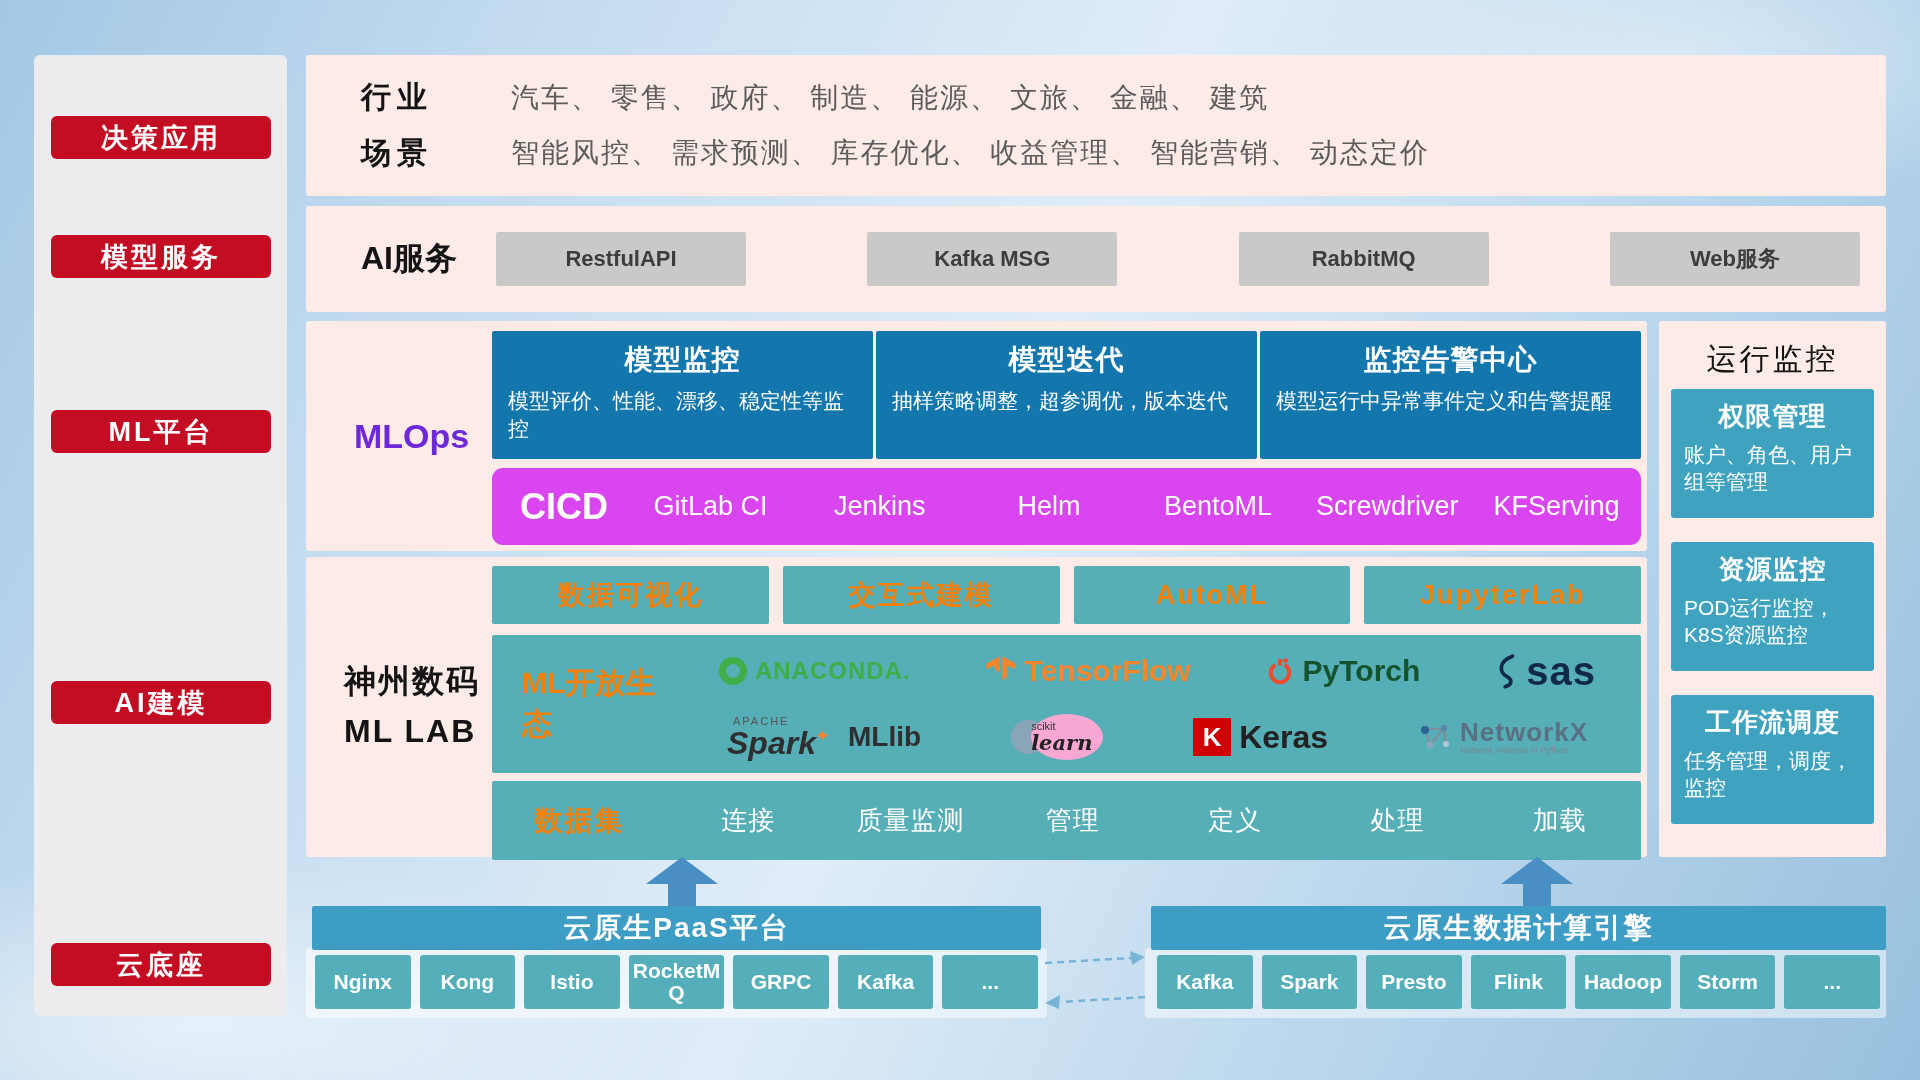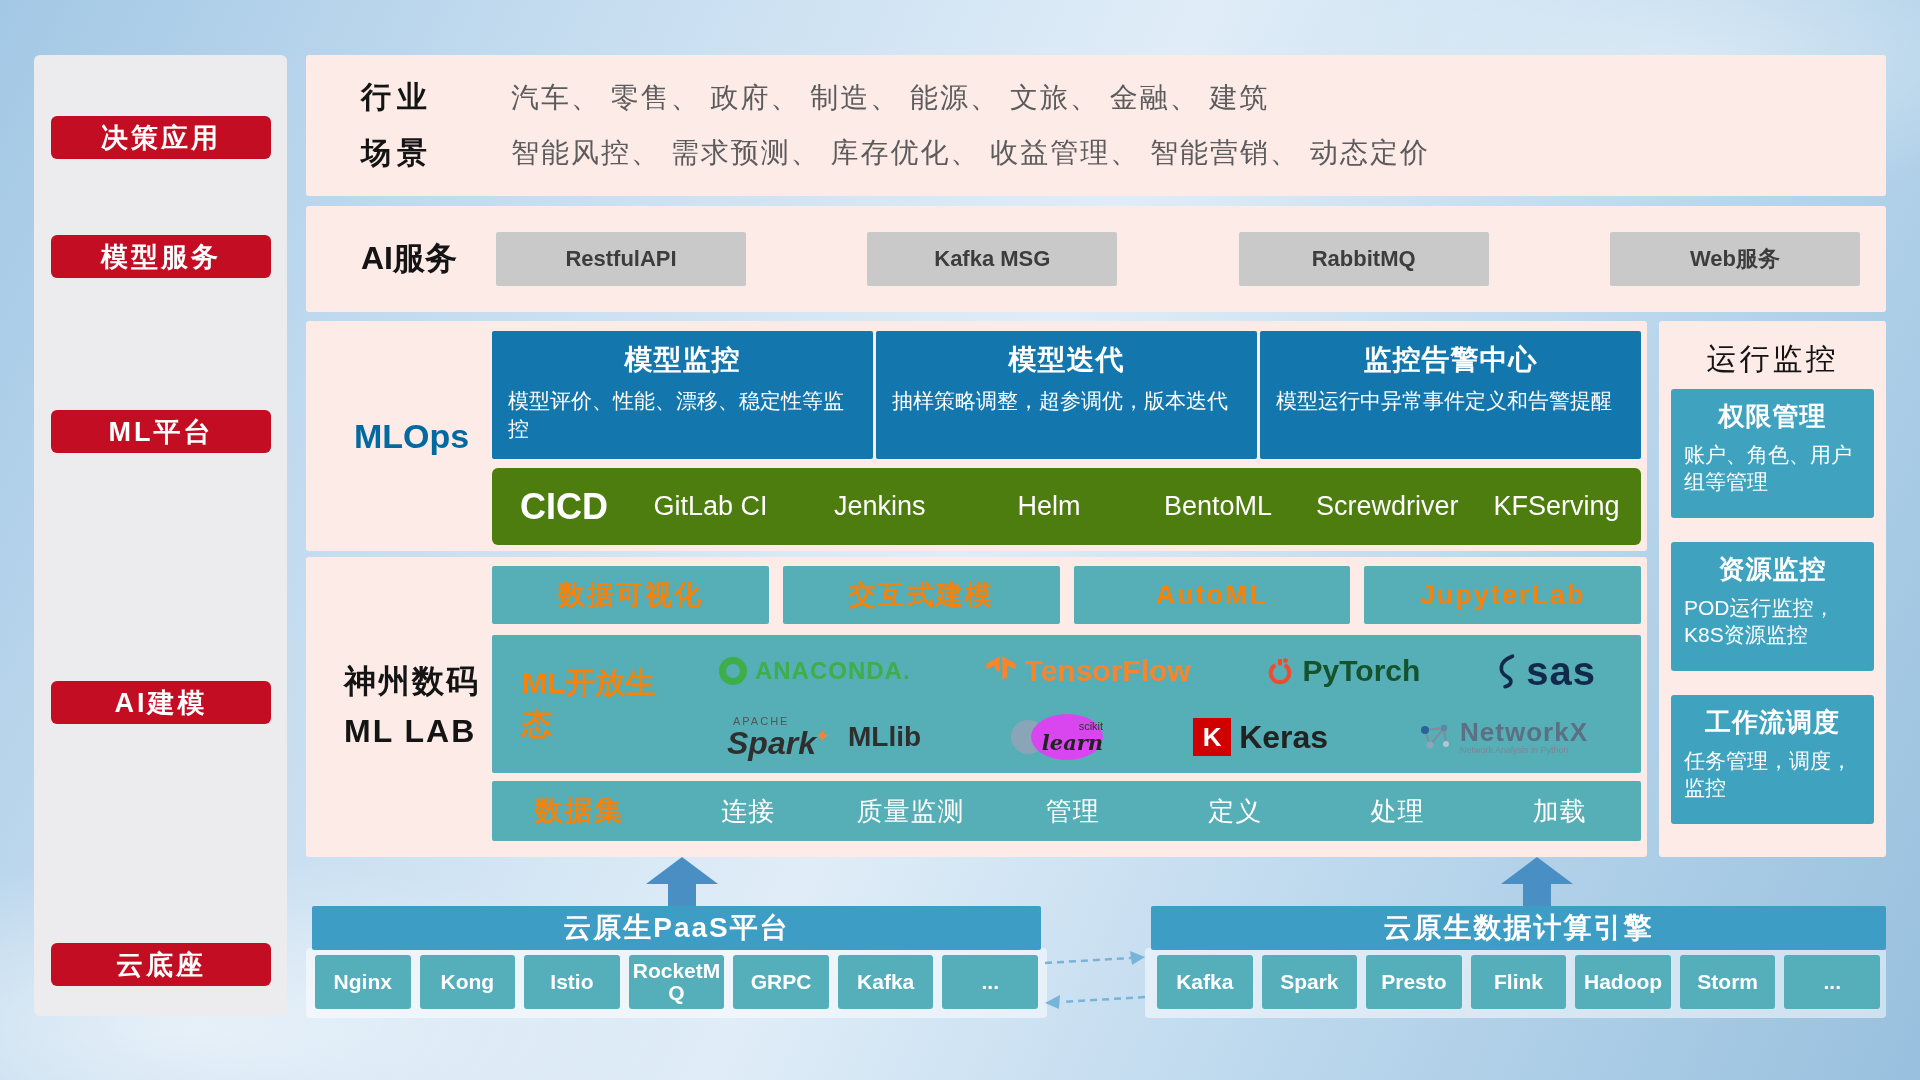--- a/index.html
+++ b/index.html
@@ -21,65 +21,65 @@
   .ind-label{font-size:30px;font-weight:700;color:#141414;width:150px;letter-spacing:6px}
   .ind-value{font-size:28px;color:#5c5c5c;letter-spacing:2px}
   
   .row-ai{left:306px;top:206px;width:1580px;height:106px;display:flex;align-items:center;padding-left:55px}
   .ai-label{font-size:32px;font-weight:700;color:#141414;width:135px}
   .ai-buttons{flex:1;display:flex;justify-content:space-between;padding-right:26px}
   .gray-btn{width:250px;height:54px;background:#c9c9c9;color:#3d3d3d;font-size:22px;font-weight:600;
     display:flex;align-items:center;justify-content:center;border-radius:2px}
   
   .row-mlops{left:306px;top:321px;width:1341px;height:230px}
-  .mlops-label{position:absolute;left:48px;top:50%;transform:translateY(-50%);font-size:34px;font-weight:700;color:#0369a1}
+  .mlops-label{position:absolute;left:48px;top:50%;transform:translateY(-50%);font-size:34px;font-weight:700;color:#6d28d9}
   .mlops-content{position:absolute;left:186px;top:10px;width:1149px}
   .mlops-cards{display:flex;gap:3px;height:128px}
   .blue-card{flex:1;background:#1377ae;color:#fff;padding:10px 16px 0;border-radius:2px}
   .blue-card .bc-title{display:block;text-align:center;font-size:28px;font-weight:700;margin-bottom:8px;letter-spacing:1px}
   .blue-card .bc-desc{display:block;font-size:21px;line-height:1.35}
-  .cicd-bar{margin-top:9px;height:77px;background:#4d7c0f;color:#fff;display:flex;align-items:center;border-radius:6px}
+  .cicd-bar{margin-top:9px;height:77px;background:#d946ef;color:#fff;display:flex;align-items:center;border-radius:11px}
   .cicd-label{font-size:36px;font-weight:700;padding:0 18px 0 28px}
   .cicd-tool{flex:1;text-align:center;font-size:27px;overflow-wrap:anywhere}
   
   .panel-monitor{left:1659px;top:321px;width:227px;height:536px}
   .mon-title{display:block;text-align:center;margin-top:18px;font-size:30px;font-weight:400;color:#141414;letter-spacing:3px}
   .mon-card{position:absolute;left:12px;width:203px;height:129px;background:#3fa3c0;color:#fff;border-radius:3px;padding:10px 13px 0}
   .mon-card .mc-title{display:block;text-align:center;font-size:26px;font-weight:700;margin-bottom:7px;letter-spacing:1px}
   .mon-card .mc-desc{display:block;font-size:21px;line-height:1.3}
   
   .row-mllab{left:306px;top:557px;width:1341px;height:300px}
   .mllab-label{position:absolute;left:38px;top:50%;transform:translateY(-50%);font-size:32px;font-weight:700;color:#141414;line-height:1.55}
   .mllab-label span{display:block;letter-spacing:2px}
   .mllab-content{position:absolute;left:186px;top:0;width:1149px;height:100%}
   .mllab-tools{position:absolute;top:9px;width:100%;height:58px;display:flex;gap:14px}
   .teal-tool{flex:1;background:#56aeb6;color:#f5820b;font-weight:700;font-size:27px;display:flex;align-items:center;justify-content:center;border-radius:2px;letter-spacing:2px}
   .eco-box{position:absolute;top:78px;width:100%;height:138px;background:#56aeb6;border-radius:2px;display:flex}
   .eco-label{width:190px;display:flex;align-items:center;padding-left:30px;color:#f5820b;font-size:30px;font-weight:700}
   .eco-rows{flex:1;display:flex;flex-direction:column;justify-content:space-evenly;padding-right:8px}
   .eco-row{display:flex;align-items:center;justify-content:space-around;height:60px}
-  .data-row{position:absolute;top:224px;width:100%;height:60px;background:#56aeb6;border-radius:2px;display:flex;align-items:center}
+  .data-row{position:absolute;top:224px;width:100%;height:79px;background:#56aeb6;border-radius:2px;display:flex;align-items:center}
   .data-label{width:175px;text-align:center;color:#f5820b;font-size:28px;font-weight:700;letter-spacing:2px}
   .data-item{flex:1;text-align:center;color:#fff;font-size:26px;letter-spacing:1px}
   
   .logo{display:flex;align-items:center;gap:8px}
   .ana-ring{width:28px;height:28px;border:7px solid #3eae49;border-radius:50%;display:inline-block}
   .ana-text{color:#3eae49;font-weight:800;font-size:24px;letter-spacing:1px}
   .tf-text{color:#f6862d;font-weight:700;font-size:30px}
   .pt-text{color:#14532d;font-weight:700;font-size:30px}
   .sas-text{color:#13294b;font-weight:800;font-size:40px;letter-spacing:1px}
   .spark-stack{display:flex;flex-direction:column;line-height:1}
   .apache{font-size:11px;color:#555;letter-spacing:2px;margin-left:6px}
   .spark-line{display:flex;align-items:flex-start}
   .spark-text{font-size:32px;font-weight:700;color:#2f2f2f;font-style:italic}
   .spark-star{color:#f6862d;font-size:18px;margin-left:-1px}
   .mllib-text{font-size:28px;font-weight:700;color:#2f2f2f;margin-left:10px}
   .skl{display:flex;align-items:center}
   .skl-blue{width:34px;height:34px;border-radius:50%;background:#8aa5b8;display:inline-block;margin-right:-14px}
-  .skl-orange{width:72px;height:46px;border-radius:50%;background:#d946ef;display:flex;flex-direction:column;align-items:flex-end;justify-content:center;line-height:1}
+  .skl-orange{width:72px;height:46px;border-radius:50%;background:#f9a8d4;display:flex;flex-direction:column;align-items:flex-start;justify-content:center;line-height:1}
   .skl-orange em{font-style:normal;font-size:11px;color:#333}
   .skl-orange b{font-family:"DejaVu Serif",serif;font-style:italic;font-size:21px;color:#222}
   .keras-square{width:38px;height:38px;background:#d00000;color:#fff;display:flex;align-items:center;justify-content:center;font-size:26px;font-weight:700}
   .keras-text{font-size:32px;font-weight:700;color:#222}
   .nx-stack{display:flex;flex-direction:column;line-height:1.1}
   .nx-text{font-size:26px;font-weight:700;color:#5b7083;letter-spacing:1px}
   .nx-sub{font-size:9px;color:#7b8894}
   
   .up-arrow{position:absolute;top:857px;width:72px}
   .up-arrow .tri{width:0;height:0;border-left:36px solid transparent;border-right:36px solid transparent;border-bottom:27px solid #4a8fc4}

